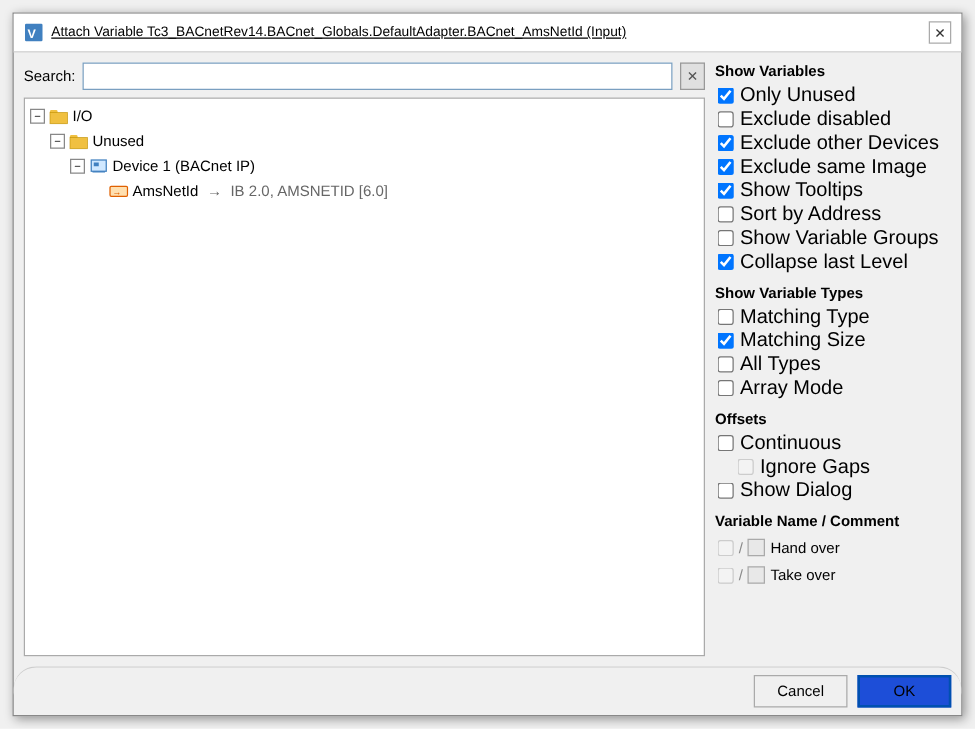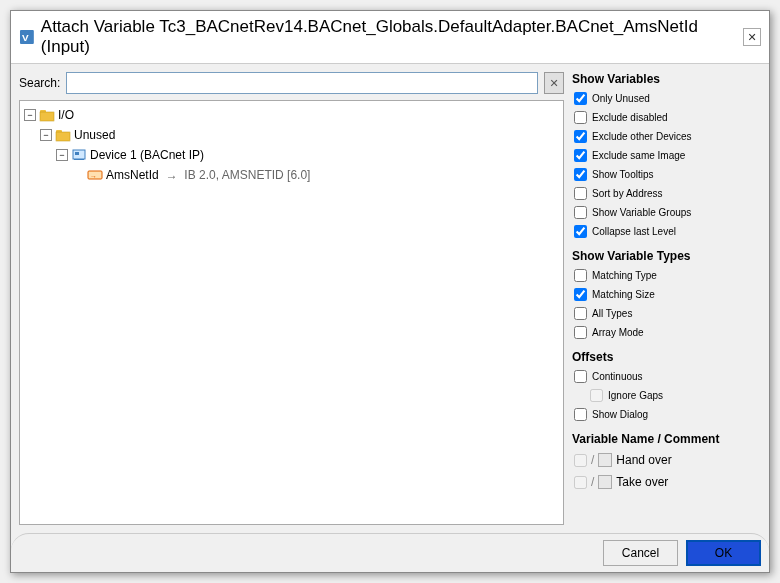--- a/index.html
+++ b/index.html
@@ -34,23 +34,24 @@
     .title-bar-left {
       display: flex;
       align-items: center;
       gap: 6px;
     }
     .title-icon {
       width: 16px;
       height: 16px;
     }
     .title-text {
-      font-size: 17px;
+      font-size: 11px;
       font-weight: normal;
       color: #000;
+      text-decoration: underline;
     }
     .close-btn {
       width: 18px;
       height: 18px;
       background: none;
       border: 1px solid #aaa;
       cursor: pointer;
       display: flex;
       align-items: center;
       justify-content: center;
@@ -166,21 +167,21 @@
       height: 19px;
       padding-left: 2px;
     }
     .checkbox-row input[type="checkbox"] {
       width: 13px;
       height: 13px;
       margin: 0;
       cursor: pointer;
     }
     .checkbox-label {
-      font-size: 10px;
+      font-size: 16px;
       color: #000;
       cursor: pointer;
     }
     .bottom-bar {
       display: flex;
       justify-content: flex-end;
       align-items: center;
       padding: 6px 8px;
       gap: 8px;
       border-top: 1px solid #ccc;

